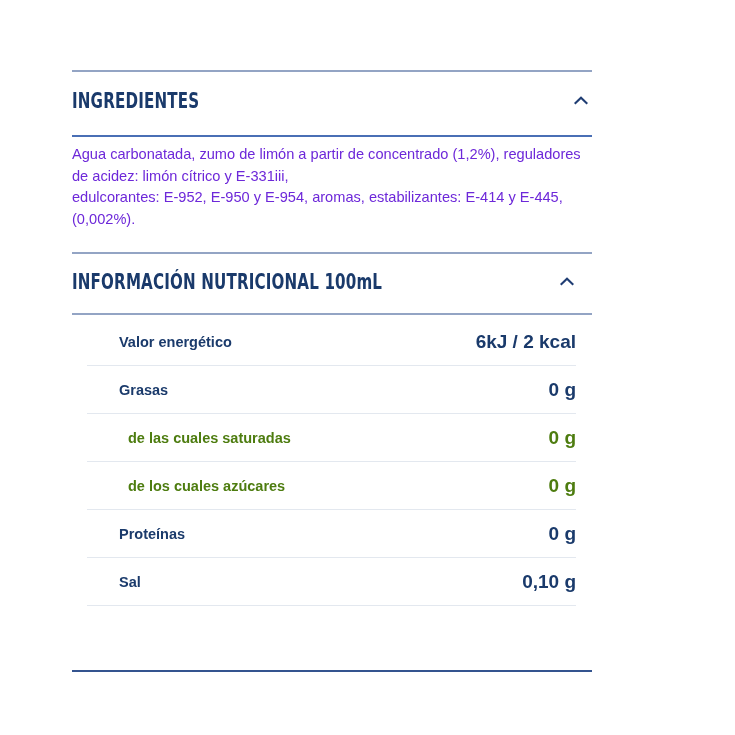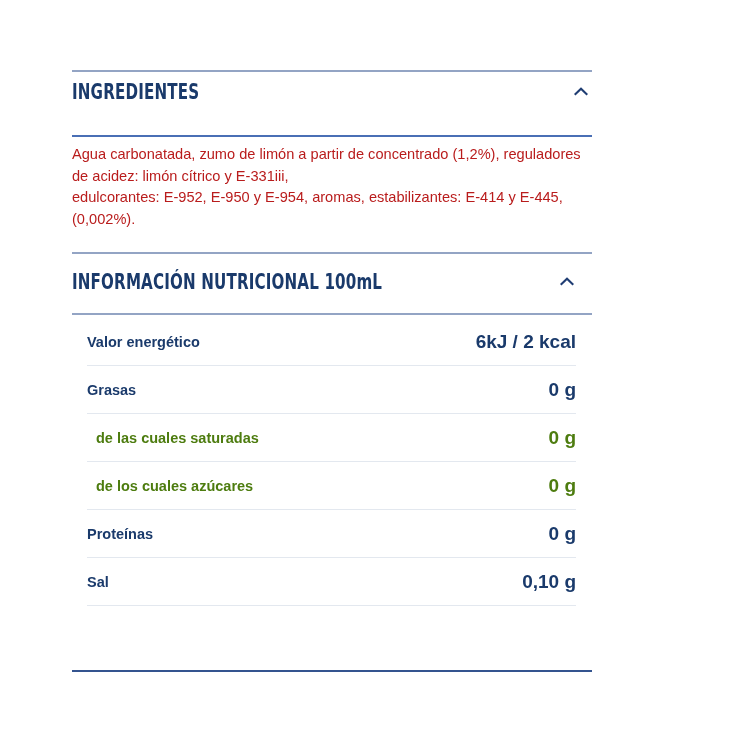--- a/index.html
+++ b/index.html
@@ -71,21 +71,21 @@
     display: block;
     flex: none;
   }
   .chev svg { display: block; }
 
   
   .ingredients {
     position: absolute;
     left: 72px;
     width: 524px;
-    color: #b91c1c;
+    color: #6d28d9;
     font-size: 14.6px;
     line-height: 21.5px;
     font-family: "Liberation Sans", sans-serif;
   }
   .ingredients .line {
     white-space: nowrap;
   }
 
   
   .nutri {
@@ -99,20 +99,21 @@
     display: flex;
     align-items: center;
     justify-content: space-between;
     border-bottom: 1.5px solid #e3e8ef;
   }
   .nrow:last-child { border-bottom: 1.5px solid #e3e8ef; }
 
   .nlabel {
     font-size: 14.5px;
     white-space: nowrap;
+    margin-left: 32px;
   }
   .nvalue {
     font-size: 19px;
     white-space: nowrap;
     text-align: right;
   }
 
   .nrow.main .nlabel,
   .nrow.main .nvalue {
     color: #1a3a6b;
@@ -127,21 +128,21 @@
     padding-left: 9px;
   }
 </style>
 </head>
 <body>
 
 <div class="page">
 
   <div class="rule" style="top:70px;"></div>
 
-  <div class="acc-header" style="top:73px;gap:35px;">
+  <div class="acc-header" style="top:82px;gap:35px;">
     <span class="acc-title">INGREDIENTES</span>
     <span class="chev">
       <svg viewBox="0 0 22 22" width="22" height="22" aria-hidden="true">
         <path d="M5.5 13 L11 7.8 L16.5 13" fill="none" stroke="#1f3d73" stroke-width="2.1" stroke-linecap="square" stroke-linejoin="miter"></path>
       </svg>
     </span>
   </div>
 
   <div class="rule thin-blue" style="top:135px;"></div>
 

